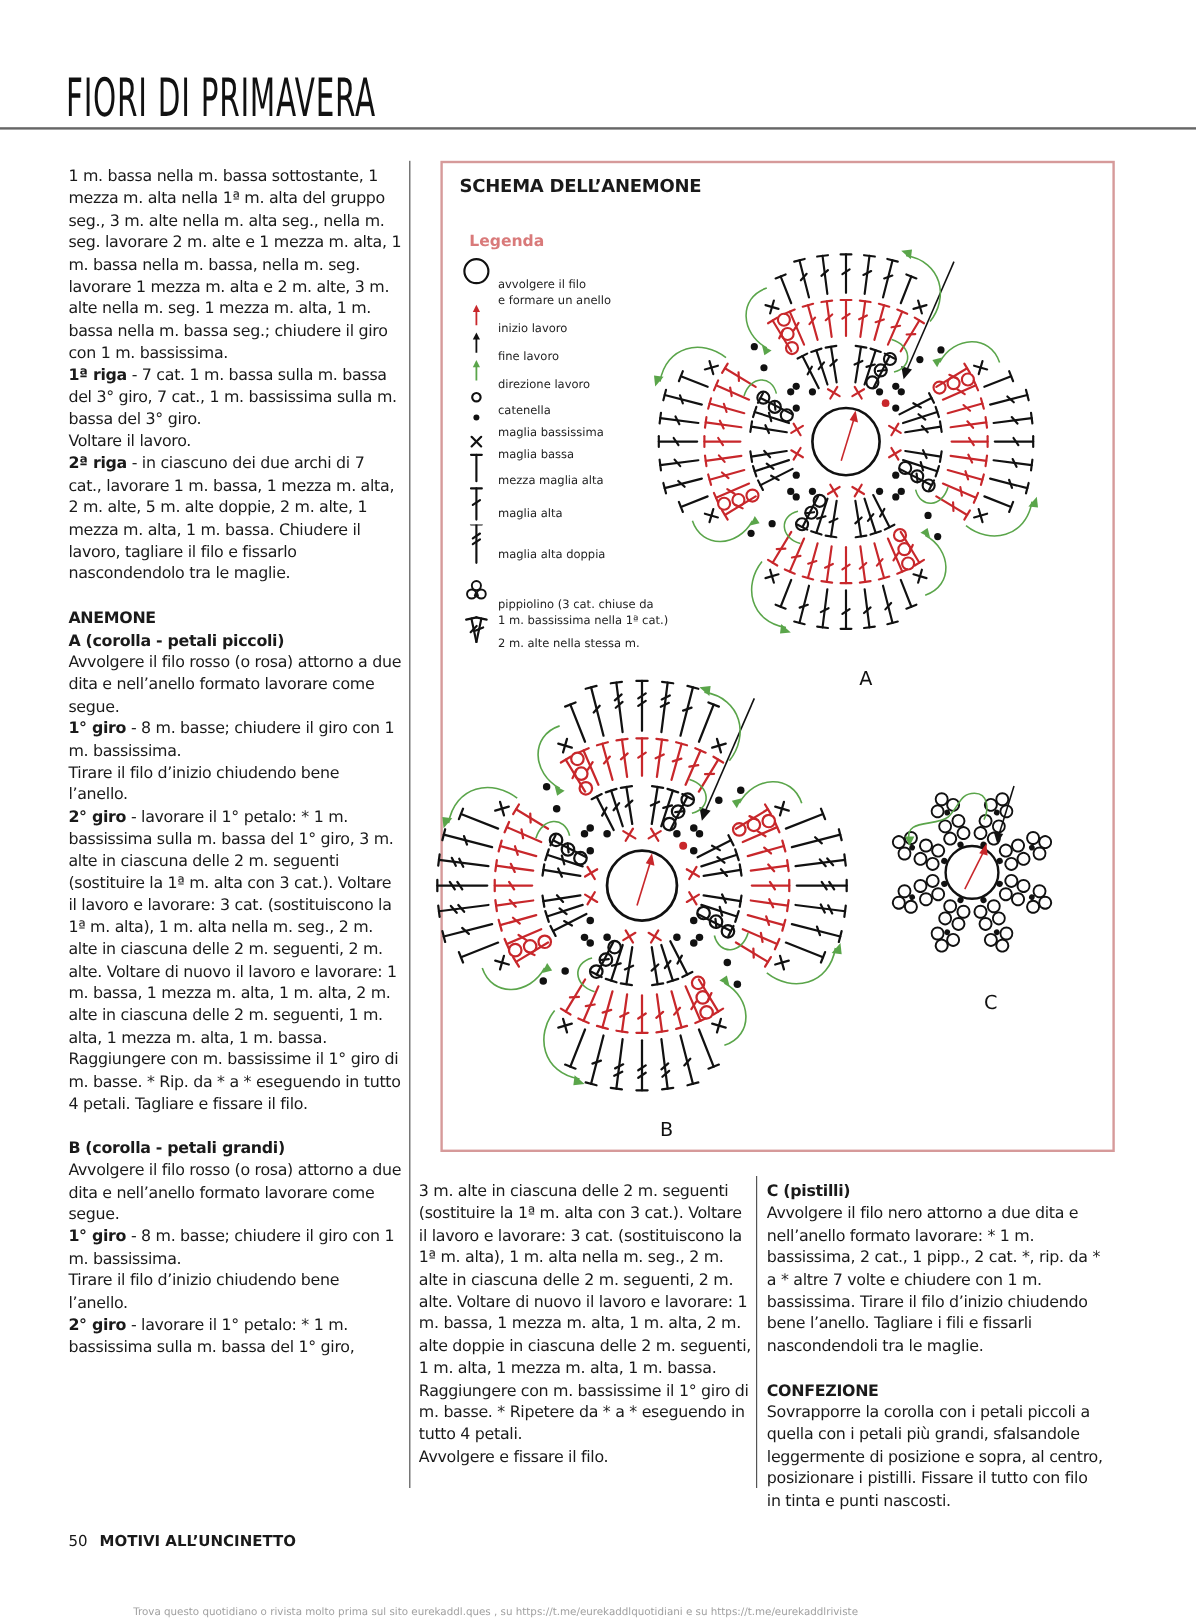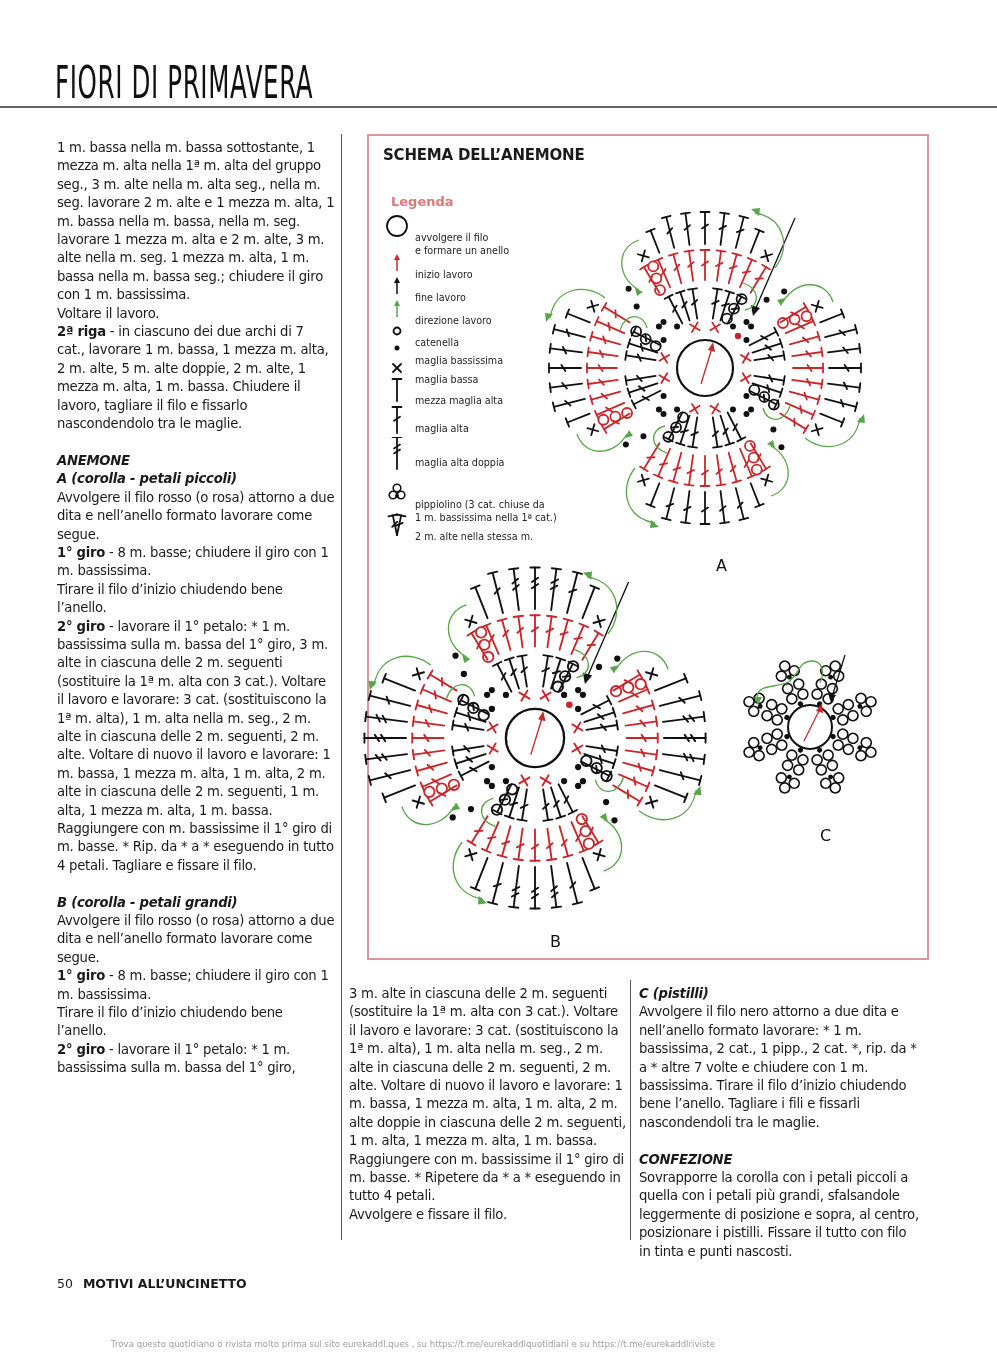--- a/index.html
+++ b/index.html
@@ -7,21 +7,21 @@
          font-family:"DejaVu Sans", sans-serif; color:#1a1a1a; }
   .title { position:absolute; left:55px; top:58px; font-family:"DejaVu Sans Condensed","DejaVu Sans", sans-serif;
            font-size:44px; font-weight:400; letter-spacing:1px; line-height:50px; transform:scaleX(0.62);
            transform-origin:left top; white-space:nowrap; color:#111; }
   .title-rule { position:absolute; left:0; top:106px; width:997px; height:2px; background:#666; }
   .col { position:absolute; font-size:13.2px; line-height:18.4px; letter-spacing:-0.25px; }
   .col p { margin:0; }
   .col .gap { height:18.4px; }
   .col b { font-weight:700; }
   .col-sep { position:absolute; width:1px; background:#555; }
-  .heading { font-weight:700;font-style:italic; }
+  .heading { font-weight:700; }
   .diagram-box { position:absolute; left:367px; top:134px; width:562px; height:826px;
                  border:2px solid #d69a9a; box-sizing:border-box; background:#fff;padding-left:38px; }
   .schema-title { position:absolute; left:14px; top:10px; font-weight:700; font-size:15px; letter-spacing:-0.2px; }
   .legend-title { position:absolute; left:22px; top:58px; font-weight:700; font-size:13px; color:#d97a7a; }
   .legend-item { position:absolute; left:14px; font-size:9.6px; line-height:12.5px; color:#222; }
   .legend-item .sym { position:absolute; left:0; top:0; width:30px; }
   .legend-item .txt { position:absolute; left:32px; white-space:nowrap;margin-top:16px; }
   .diagram-label { position:absolute; font-size:16px; color:#111; }
   svg.chart { position:absolute; }
   .footer { position:absolute; left:57px; top:1276px; font-size:12.5px; white-space:nowrap; }
@@ -30,20 +30,21 @@
   .watermark { position:absolute; left:0; width:826px; top:1339px; text-align:center; font-size:8.6px; color:#a0a0a0; white-space:nowrap; }
 </style>
 </head>
 <body>
 
 <div class="title">FIORI DI PRIMAVERA</div>
 <div class="title-rule"></div>
 
 <div class="col" id="col-left" style="left:57px; top:139px; width:278px;">
     <p><span>1 m. bassa nella m. bassa sottostante, 1 mezza m. alta nella 1ª m. alta del gruppo seg., 3 m. alte nella m. alta seg., nella m. seg. lavorare 2 m. alte e 1 mezza m. alta, 1 m. bassa nella m. bassa, nella m. seg. lavorare 1 mezza m. alta e 2 m. alte, 3 m. alte nella m. seg. 1 mezza m. alta, 1 m. bassa nella m. bassa seg.; chiudere il giro con 1 m. bassissima.</span></p>
+    <p><b>1ª riga</b><span> - 7 cat. 1 m. bassa sulla m. bassa del 3° giro, 7 cat., 1 m. bassissima sulla m. bassa del 3° giro.</span></p>
     <p><span>Voltare il lavoro.</span></p>
     <p><b>2ª riga</b><span> - in ciascuno dei due archi di 7 cat., lavorare 1 m. bassa, 1 mezza m. alta, 2 m. alte, 5 m. alte doppie, 2 m. alte, 1 mezza m. alta, 1 m. bassa. Chiudere il lavoro, tagliare il filo e fissarlo nascondendolo tra le maglie.</span></p>
     <div class="gap"></div>
     <p class="heading">ANEMONE</p>
     <p class="heading">A (corolla - petali piccoli)</p>
     <p><span>Avvolgere il filo rosso (o rosa) attorno a due dita e nell’anello formato lavorare come segue.</span></p>
     <p><b>1° giro</b><span> - 8 m. basse; chiudere il giro con 1 m. bassissima.</span></p>
     <p><span>Tirare il filo d’inizio chiudendo bene l’anello.</span></p>
     <p><b>2° giro</b><span> - lavorare il 1° petalo: * 1 m. bassissima sulla m. bassa del 1° giro, 3 m. alte in ciascuna delle 2 m. seguenti (sostituire la 1ª m. alta con 3 cat.). Voltare il lavoro e lavorare: 3 cat. (sostituiscono la 1ª m. alta), 1 m. alta nella m. seg., 2 m. alte in ciascuna delle 2 m. seguenti, 2 m. alte. Voltare di nuovo il lavoro e lavorare: 1 m. bassa, 1 mezza m. alta, 1 m. alta, 2 m. alte in ciascuna delle 2 m. seguenti, 1 m. alta, 1 mezza m. alta, 1 m. bassa.</span></p>
     <p><span>Raggiungere con m. bassissime il 1° giro di m. basse. * Rip. da * a * eseguendo in tutto 4 petali. Tagliare e fissare il filo.</span></p>

